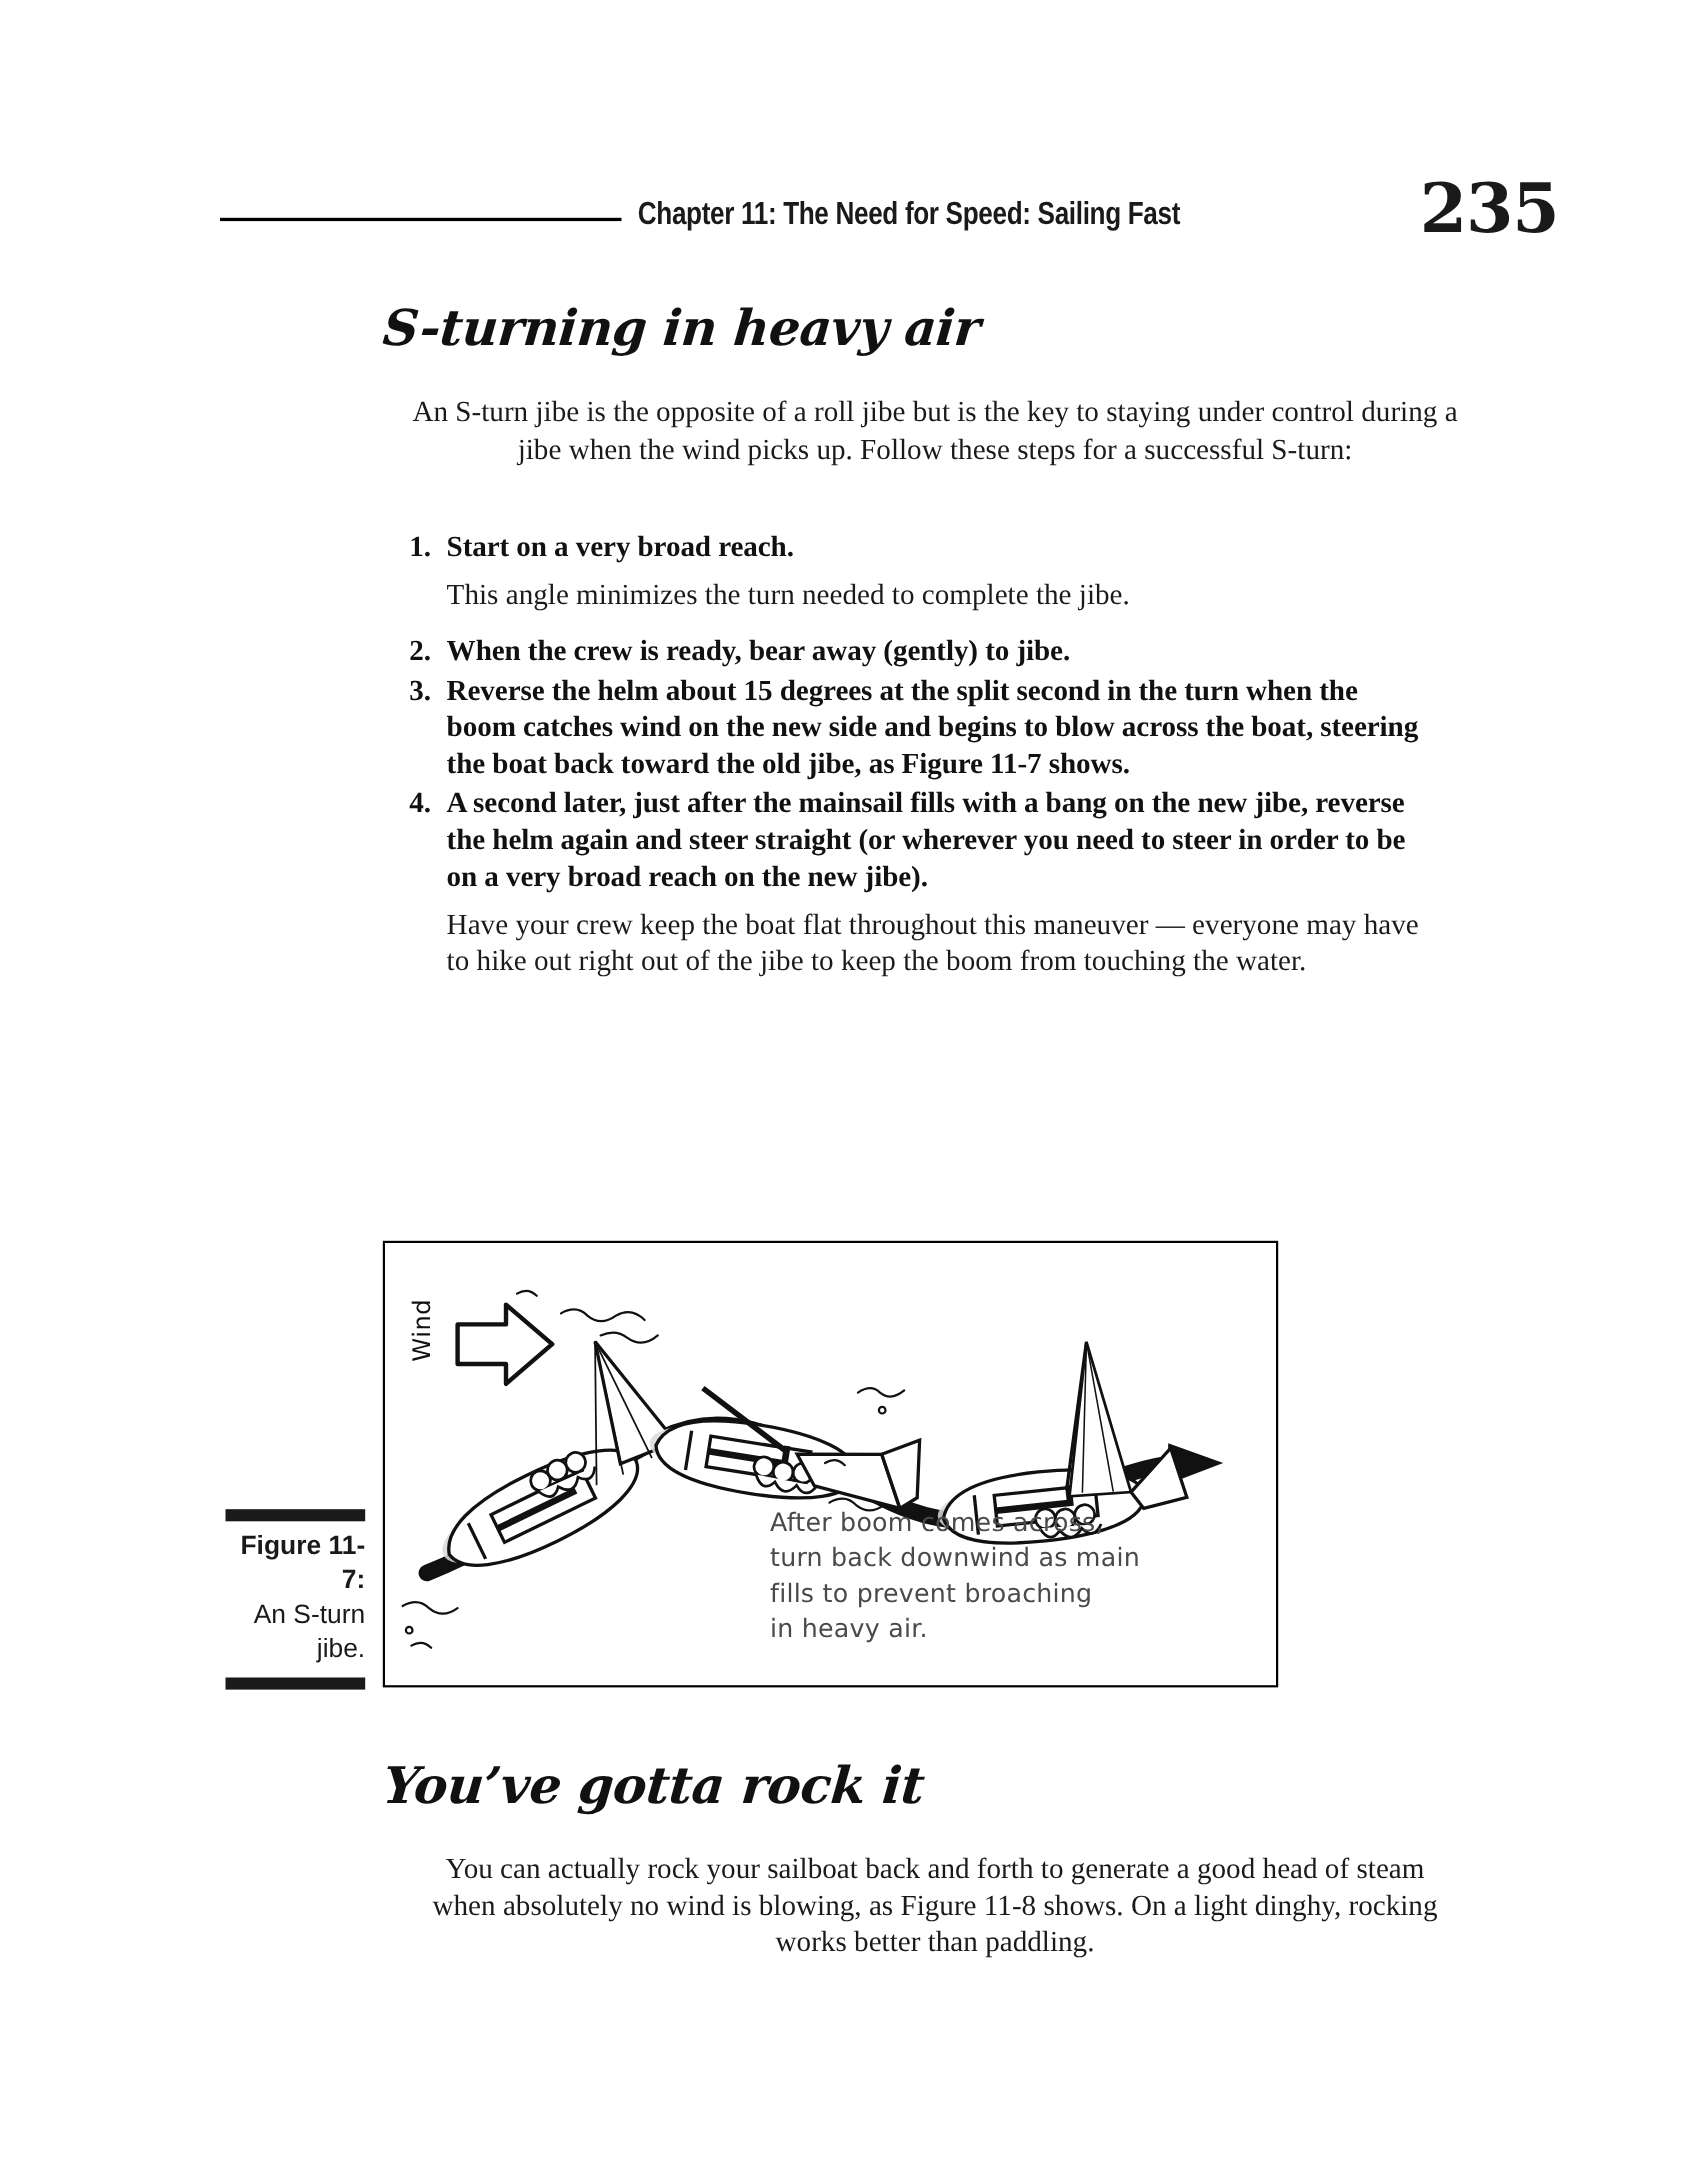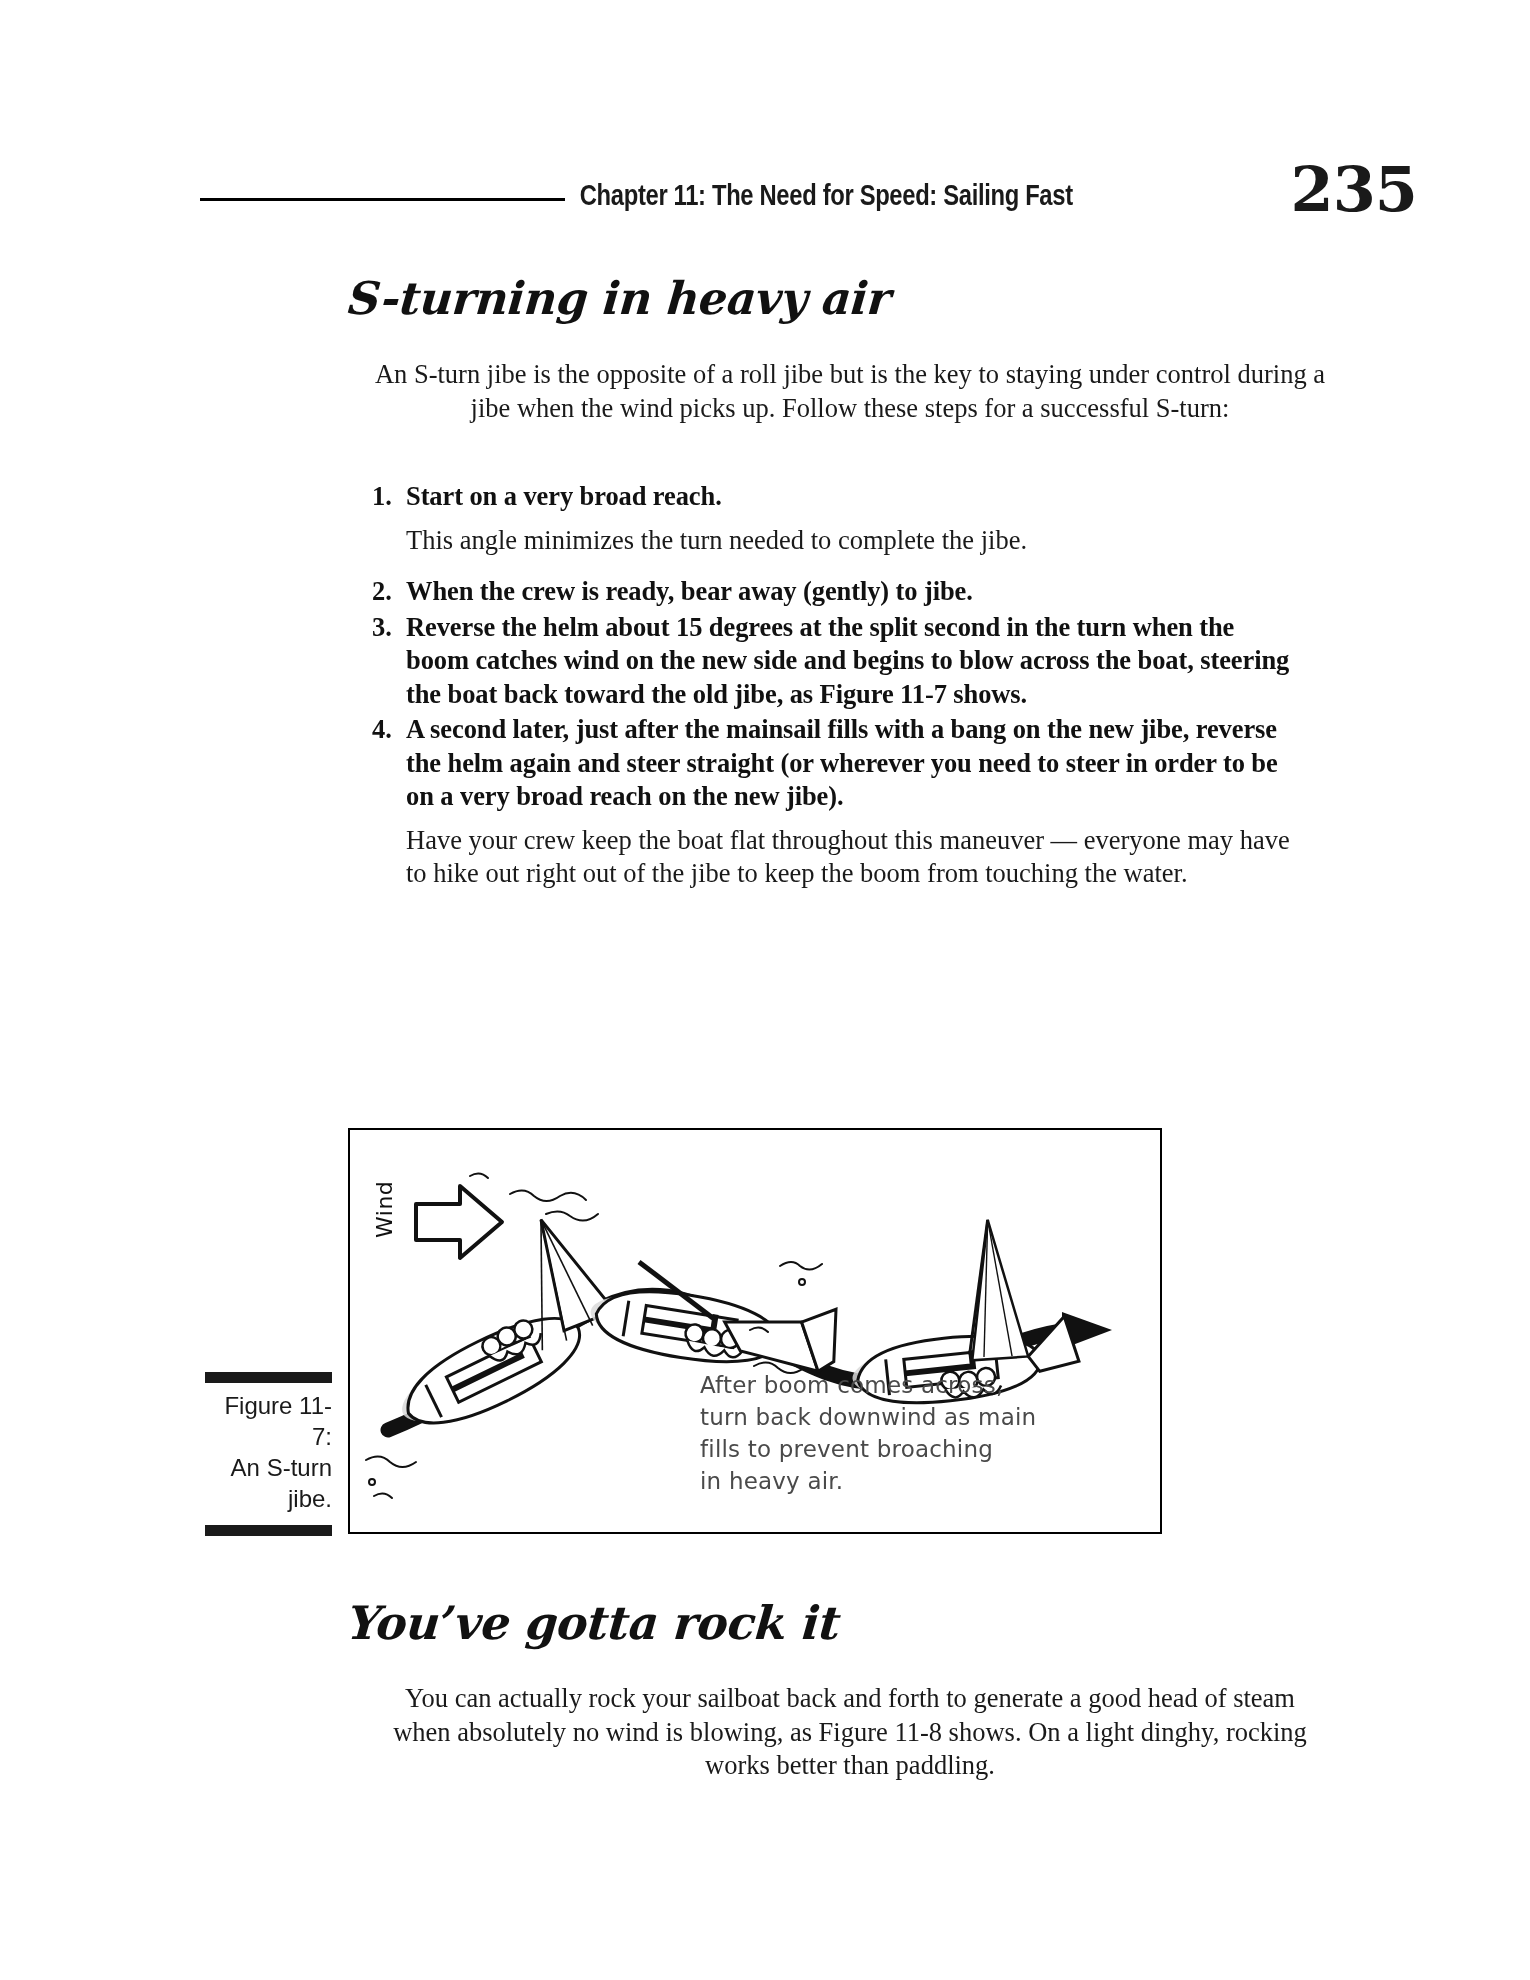--- a/index.html
+++ b/index.html
@@ -191,21 +191,21 @@
   }
   .caption-rule.bottom { margin-top: 9px; }
   .caption-text {
     font-family: "Liberation Sans", "DejaVu Sans", sans-serif;
     font-size: 24px;
     line-height: 31px;
     color: #1a1a1a;
     padding: 7px 0 2px 0;
   }
   .caption-label {
-    font-weight: normal;
+    font-weight: bold;
     display: block;
   }
   .caption-desc { display: block; }
 </style>
 </head>
 <body>
 
 <div class="page">
 
   <div class="running-head">

